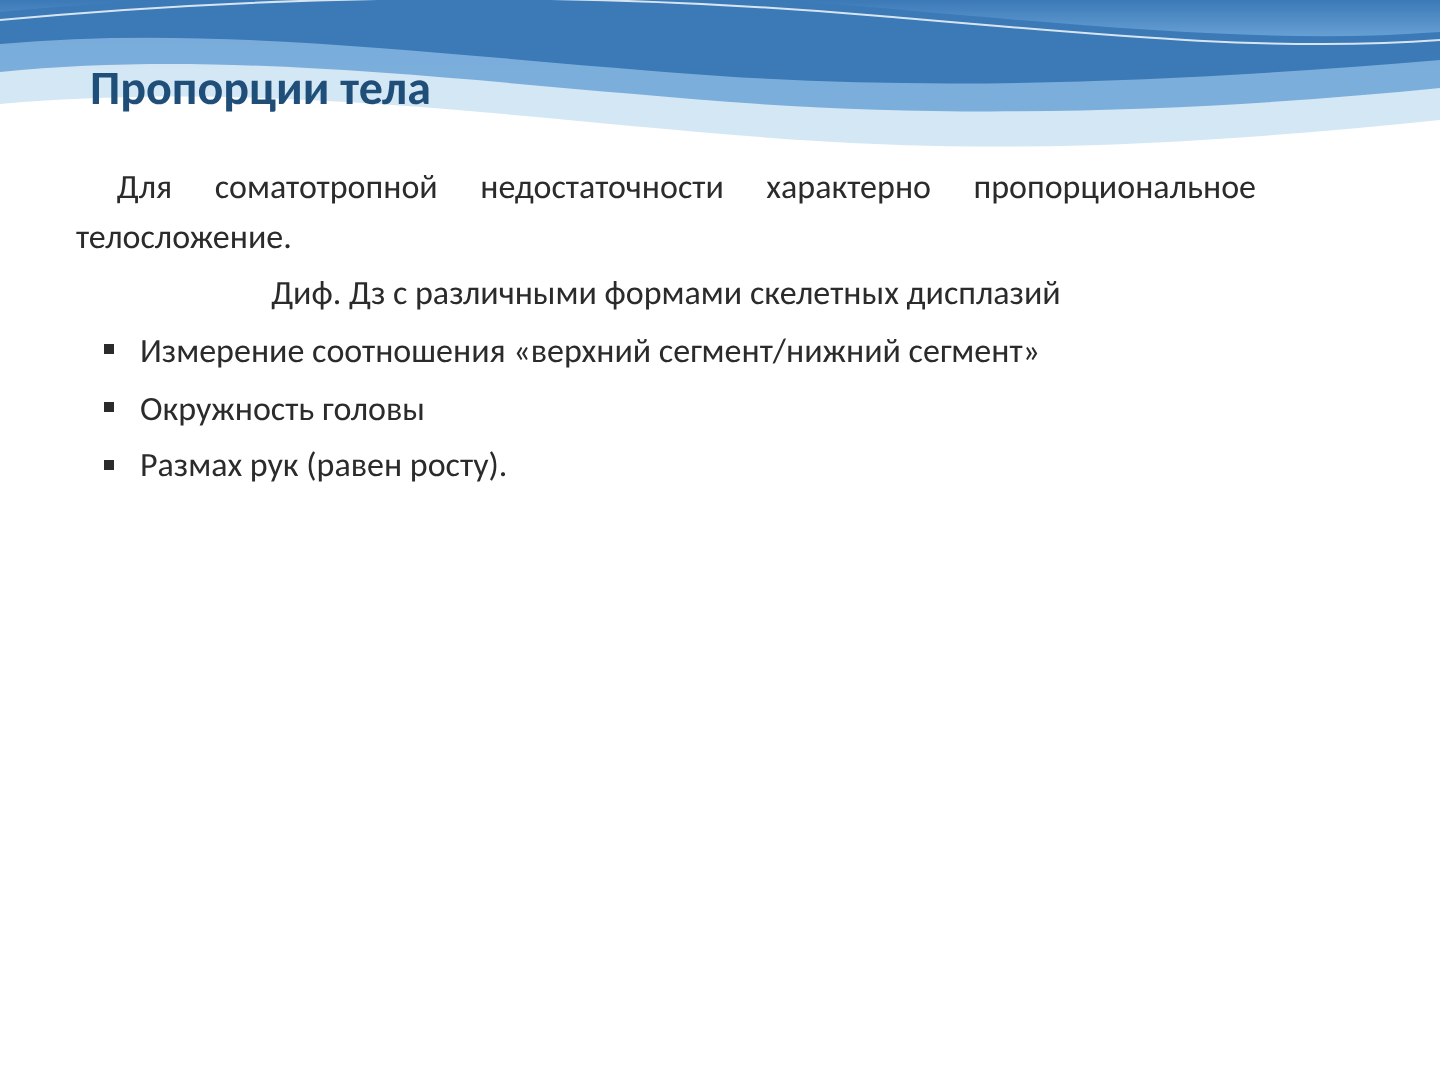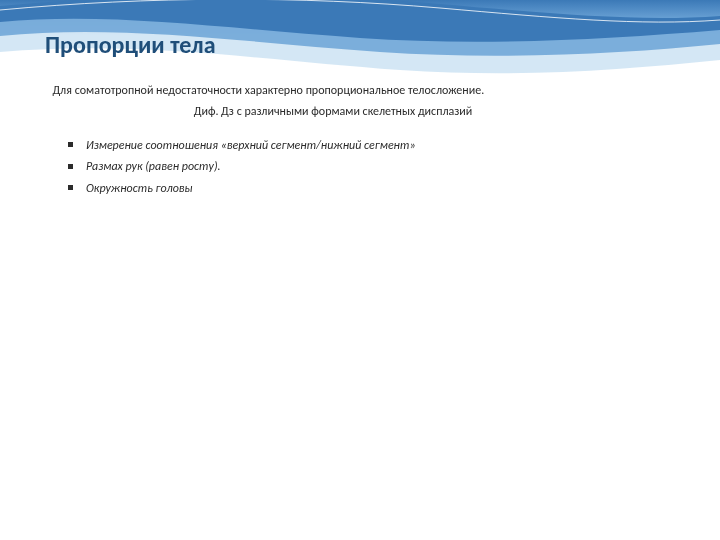--- a/index.html
+++ b/index.html
@@ -36,37 +36,36 @@
     font-size: 24px;
     font-weight: 600;
     color: #1f4e79;
   }
   .body {
     position: absolute;
     top: 82px;
     left: 38px;
     right: 40px;
     color: #2b2b2b;
-    font-size: 12px;
+    font-size: 17px;
     line-height: 1.45;
   }
   .para-justify {
     text-align: justify;
     text-indent: 1.2em;
     margin: 0 0 4px 0;
   }
   .para-plain {
     margin: 0 0 4px 0;
     text-align: center;
   }
   ul.bullets {
-    margin: 16px;
+    margin: 0;
     padding: 0 0 0 28px;
     list-style: none;
-    font-style: italic;
   }
   ul.bullets li {
     position: relative;
     margin: 0 0 4px 0;
     padding-left: 4px;
   }
   ul.bullets li::before {
     content: "";
     position: absolute;
     left: -14px;
@@ -103,18 +102,18 @@
     </svg>
   </div>
 
   <div class="title">Пропорции тела</div>
 
   <div class="body">
     <p class="para-justify">Для соматотропной недостаточности характерно пропорциональное телосложение.</p>
     <p class="para-plain">Диф. Дз с различными формами скелетных дисплазий</p>
     <ul class="bullets">
       <li>Измерение соотношения «верхний сегмент/нижний сегмент»</li>
+      <li>Окружность головы</li>
       <li>Размах рук (равен росту).</li>
-      <li>Окружность головы</li>
     </ul>
   </div>
 
 </div>
 
 </body></html>

